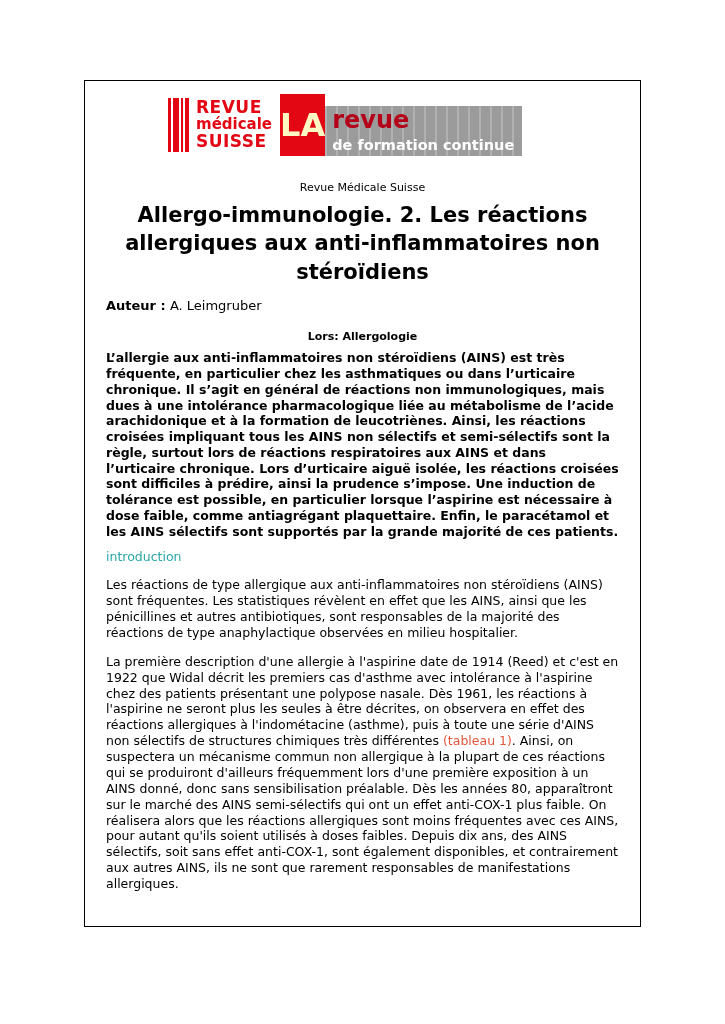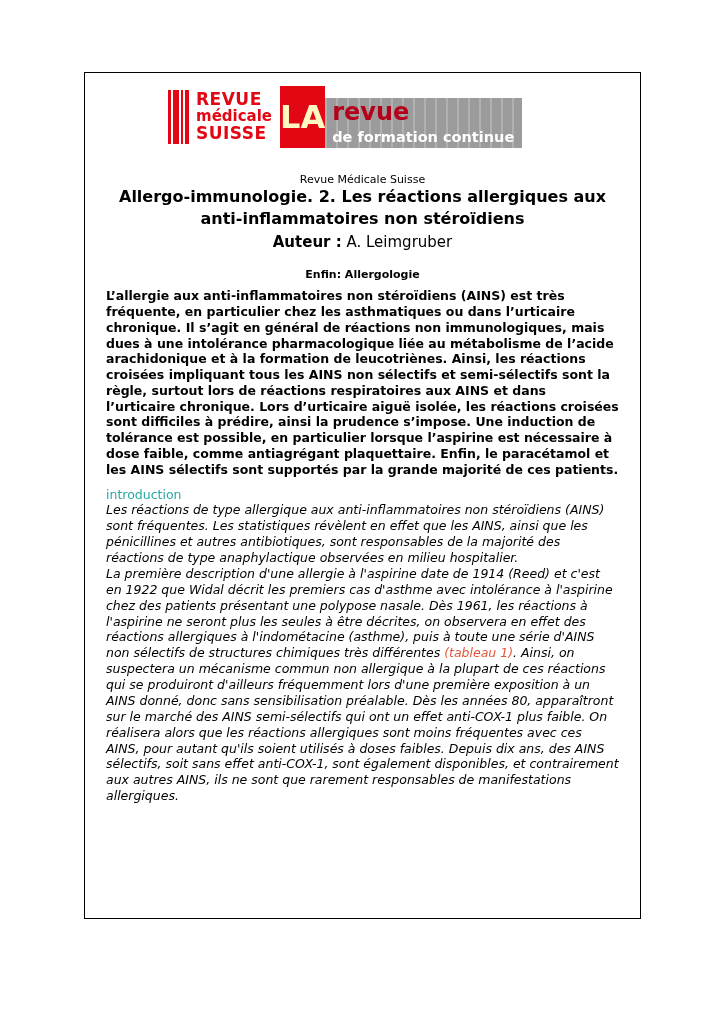--- a/index.html
+++ b/index.html
@@ -9,21 +9,21 @@
     --intro_teal:#2ba6a6;
     --link_red:#e2573b;
   }
   *{margin:0;padding:0;box-sizing:border-box;}
   html,body{background:#ffffff;}
   body{
     width:725px;height:1024px;position:relative;overflow:hidden;
     font-family:"DejaVu Sans",sans-serif;color:#000;
   }
   .doc-frame{
-    position:absolute;left:84px;top:72px;width:557px;height:847px;
+    position:absolute;left:84px;top:80px;width:557px;height:847px;
     border:1px solid #000;background:#fff;padding:13px 21px 16px 21px;
   }
 
   
   .logo-row{display:flex;height:62px;width:302px;margin-left:62px;}
   .logo-left{display:flex;align-items:center;background:#fff;padding-right:8px;}
   .barcode{display:flex;align-items:stretch;height:54px;margin-right:5px;}
   .barcode i{display:block;background:var(--brand_red);margin-right:2px;}
   .barcode i:nth-child(1){width:3px;}
   .barcode i:nth-child(2){width:6px;}
@@ -43,29 +43,29 @@
       repeating-linear-gradient(90deg, rgba(255,255,255,.22) 0 2px, rgba(255,255,255,0) 2px 11px),
       var(--logo_gray);
     padding:2px 8px 4px 7px;
     display:flex;flex-direction:column;justify-content:space-between;
   }
   .gray-band .revue{color:var(--revue_red);font-size:24px;font-weight:bold;line-height:1;}
   .gray-band .tagline{color:#fff;font-size:14.5px;font-weight:bold;line-height:1;white-space:nowrap;}
 
   
   .journal-name{text-align:center;font-size:11px;margin-top:25px;}
-  .article-title{text-align:center;font-size:16px;font-weight:bold;line-height:1.35;margin-top:0;}
-  .author-line{text-align:center;font-size:15px;margin-top:4px;}
+  .article-title{text-align:center;font-size:21px;font-weight:bold;line-height:1.35;margin-top:7px;}
+  .author-line{font-size:13px;margin-top:12px;}
   .author-line .lbl{font-weight:bold;}
   .meta-block{text-align:center;font-size:11px;font-weight:bold;margin-top:17px;line-height:1.3;}
 
   
   .abstract{font-size:12.5px;font-weight:bold;line-height:1.26;margin-top:6px;}
   .intro-heading{color:var(--intro_teal);font-size:12.5px;margin-top:10px;}
-  .body-para{font-size:12.5px;line-height:1.27;font-style:italic;}
+  .body-para{font-size:12.5px;line-height:1.27;margin-top:13px;}
   .tableau-link{color:var(--link_red);cursor:pointer;}
 </style>
 </head>
 <body>
 
 <div class="doc-frame">
 
   <div class="logo-row">
     <div class="logo-left">
       <span class="barcode">
@@ -87,21 +87,21 @@
     </div>
   </div>
 
   <div class="journal-name">Revue Médicale Suisse</div>
 
   <h1 class="article-title">Allergo-immunologie. 2. Les réactions allergiques aux anti-inflammatoires non stéroïdiens</h1>
 
   <div class="author-line"><span class="lbl">Auteur :</span>&nbsp;<span>A. Leimgruber</span></div>
 
   <div class="meta-block">
-    <div>Enfin: Allergologie</div>
+    <div>Lors: Allergologie</div>
   </div>
 
   <p class="abstract">L’allergie aux anti-inflammatoires non stéroïdiens (AINS) est très fréquente, en particulier chez les asthmatiques ou dans l’urticaire chronique. Il s’agit en général de réactions non immunologiques, mais dues à une intolérance pharmacologique liée au métabolisme de l’acide arachidonique et à la formation de leucotriènes. Ainsi, les réactions croisées impliquant tous les AINS non sélectifs et semi-sélectifs sont la règle, surtout lors de réactions respiratoires aux AINS et dans l’urticaire chronique. Lors d’urticaire aiguë isolée, les réactions croisées sont difficiles à prédire, ainsi la prudence s’impose. Une induction de tolérance est possible, en particulier lorsque l’aspirine est nécessaire à dose faible, comme antiagrégant plaquettaire. Enfin, le paracétamol et les AINS sélectifs sont supportés par la grande majorité de ces patients.</p>
 
   <div class="intro-heading">introduction</div>
 
   <p class="body-para">Les réactions de type allergique aux anti-inflammatoires non stéroïdiens (AINS) sont fréquentes. Les statistiques révèlent en effet que les AINS, ainsi que les pénicillines et autres antibiotiques, sont responsables de la majorité des réactions de type anaphylactique observées en milieu hospitalier.</p>
 
   <p class="body-para"><span>La première description d'une allergie à l'aspirine date de 1914 (Reed) et c'est en 1922 que Widal décrit les premiers cas d'asthme avec intolérance à l'aspirine chez des patients présentant une polypose nasale. Dès 1961, les réactions à l'aspirine ne seront plus les seules à être décrites, on observera en effet des réactions allergiques à l'indométacine (asthme), puis à toute une série d'AINS non sélectifs de structures chimiques très différentes </span><span class="tableau-link">(tableau 1)</span><span>. Ainsi, on suspectera un mécanisme commun non allergique à la plupart de ces réactions qui se produiront d'ailleurs fréquemment lors d'une première exposition à un AINS donné, donc sans sensibilisation préalable. Dès les années 80, apparaîtront sur le marché des AINS semi-sélectifs qui ont un effet anti-COX-1 plus faible. On réalisera alors que les réactions allergiques sont moins fréquentes avec ces AINS, pour autant qu'ils soient utilisés à doses faibles. Depuis dix ans, des AINS sélectifs, soit sans effet anti-COX-1, sont également disponibles, et contrairement aux autres AINS, ils ne sont que rarement responsables de manifestations allergiques.</span></p>
 

